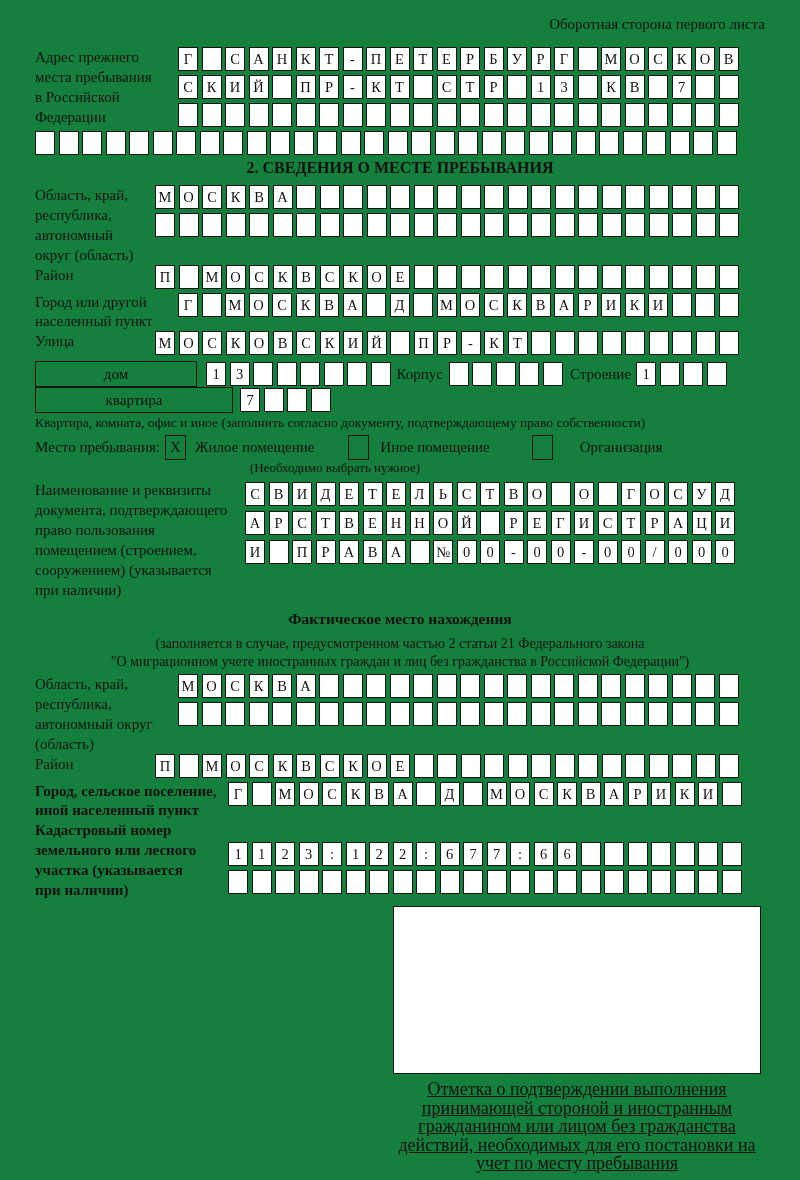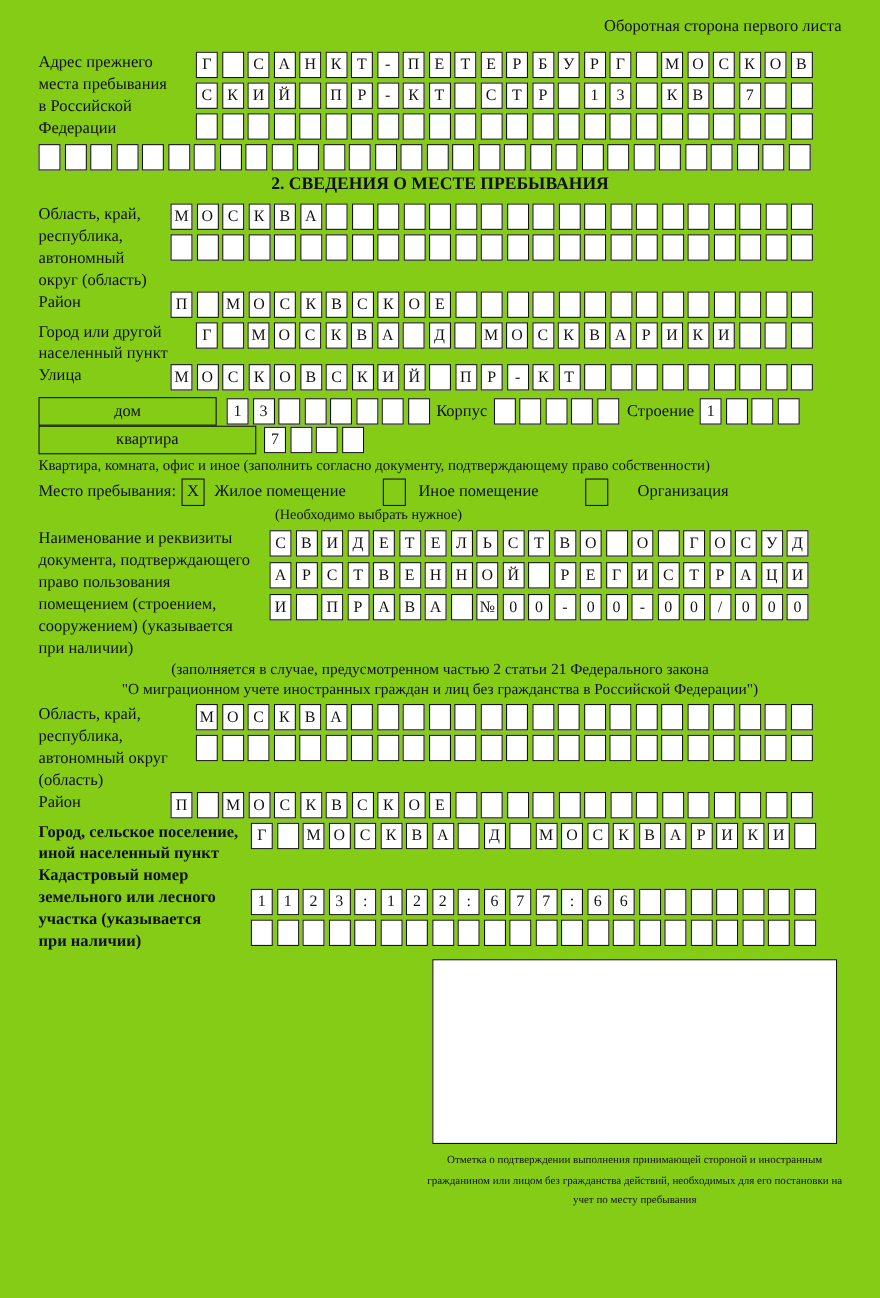--- a/index.html
+++ b/index.html
@@ -1,21 +1,21 @@
 <!DOCTYPE html>
 <html><head>
 <meta charset="utf-8">
 <style>
   html,body{margin:0;padding:0;background:#ffffff;}
   .page{
     position:relative;
     width:800px;height:1180px;box-sizing:border-box;
     padding:16px 35px 0 35px;
     overflow:hidden;
-    background:#84cc16;color:#111;
+    background:#15803d;color:#111;
     font-family:"Liberation Serif","DejaVu Serif",serif;
   }
   .corner{ text-align:right; font-size:15px; margin-bottom:14px; }
   .frow{ display:flex; align-items:flex-start; }
   .lbl{ font-size:15px; line-height:20px; white-space:pre-line; box-sizing:border-box; padding-right:6px; }
   .w143{ width:143px; flex:0 0 143px; }
   .w120{ width:120px; flex:0 0 120px; }
   .w193{ width:193px; flex:0 0 193px;font-weight:bold; }
   .w210{ width:210px; flex:0 0 210px; }
   .lh19{ line-height:19px; }
@@ -37,21 +37,21 @@
     display:flex; align-items:center; justify-content:center; font-size:15px;
   }
   .inline-lbl{ font-size:15px; line-height:25px; white-space:nowrap; }
   .stamp-box{
     margin-left:358px; margin-top:6px;
     width:368px; height:168px; box-sizing:border-box;
     border:1.8px solid #141414; background:#fff;
   }
   .stamp-caption{
     margin-left:348px; margin-top:6px; width:388px;
-    font-size:10px; line-height:18.5px; text-align:center;
+    font-size:18px; line-height:18.5px; text-align:center;text-decoration:underline;
   }
   .mt2{margin-top:2px;} .mt10{margin-top:10px;} .mt22{margin-top:22px;}
 </style>
 </head>
 <body>
 
 <div class="page">
 
   <div class="corner">Оборотная сторона первого листа</div>
 
@@ -456,20 +456,21 @@
           <span class="cell">0</span>
           <span class="cell">0</span>
           <span class="cell">/</span>
           <span class="cell">0</span>
           <span class="cell">0</span>
           <span class="cell">0</span>
         </div>
     </div>
   </div>
 
+  <div class="sec-title mt10" style="font-size:15.5px;">Фактическое место нахождения</div>
   <div class="note-c" style="font-size:14px; margin-bottom:0;">(заполняется в случае, предусмотренном частью 2 статьи 21 Федерального закона</div>
   <div class="note-c" style="font-size:14px;">"О миграционном учете иностранных граждан и лиц без гражданства в Российской Федерации")</div>
 
   <div class="frow">
     <div class="lbl w143">Область, край,
 республика,
 автономный округ
 (область)</div>
     <div>
       <div class="cr">

